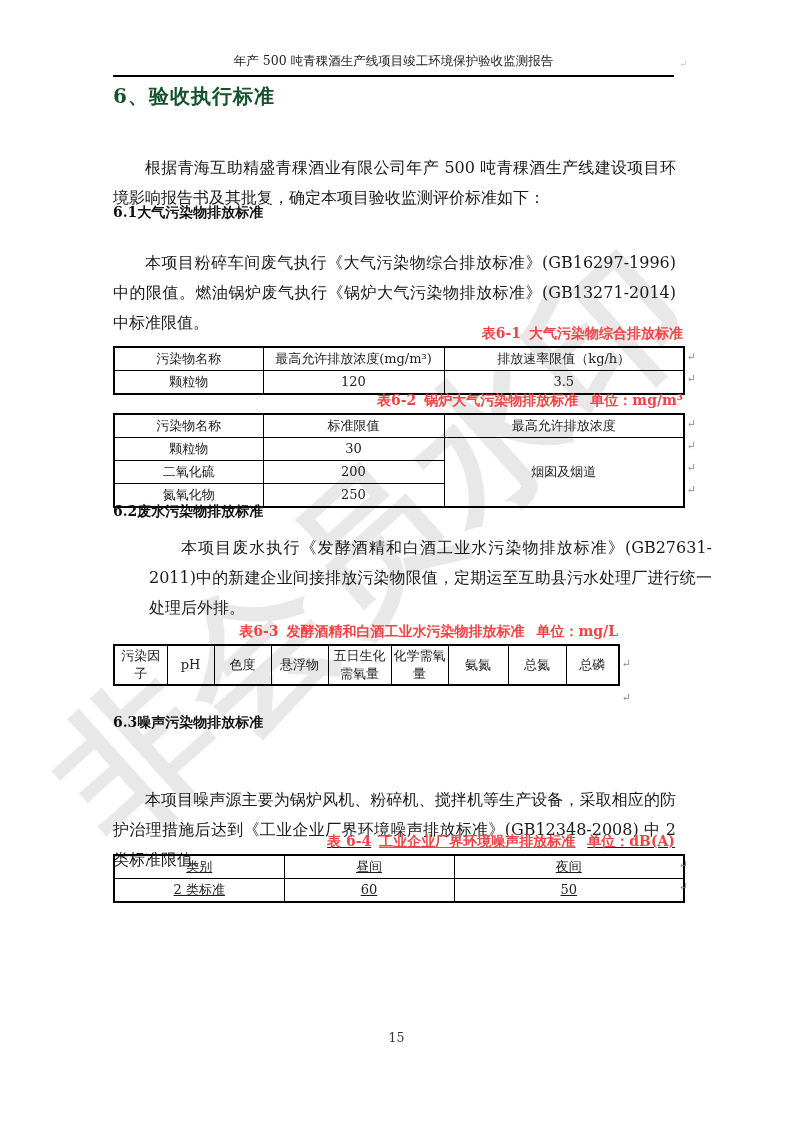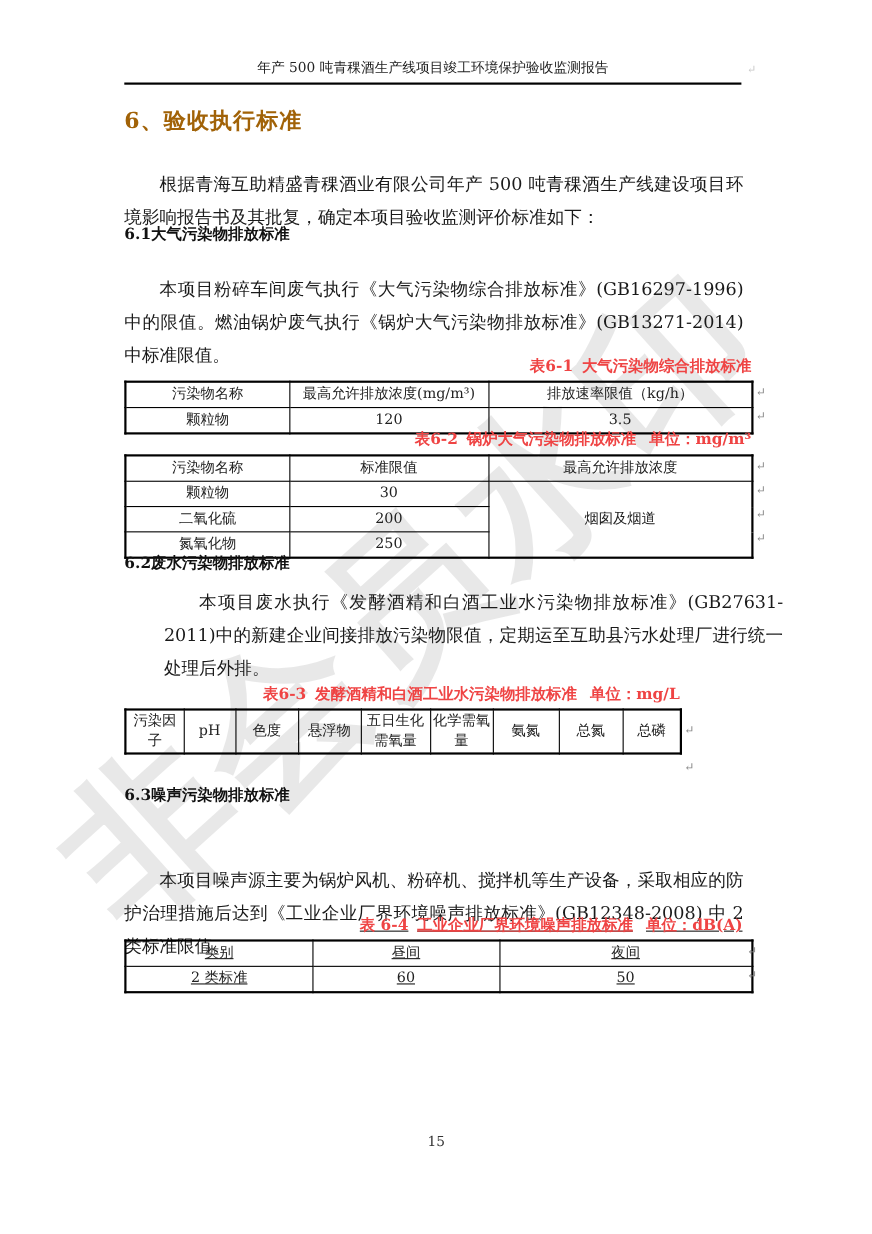--- a/index.html
+++ b/index.html
@@ -18,22 +18,22 @@
   .content-layer{position:absolute;top:0;left:0;width:100%;height:100%;z-index:1;}
   
   .doc-header{
     position:absolute;top:53px;left:113px;width:561px;
     text-align:center;font-size:12.5px;color:#222;
     padding-bottom:5px;border-bottom:2px solid #000;
   }
   .header-mark{position:absolute;top:58px;left:679px;font-size:10px;color:#c9c9c9;}
   
   .h1{
-    position:absolute;top:96px;left:113px;width:562px;
-    font-size:20px;font-weight:bold;color:#a16207;letter-spacing:1px;
+    position:absolute;top:83px;left:113px;width:562px;
+    font-size:20px;font-weight:bold;color:#14532d;letter-spacing:1px;
   }
   .h2{
     position:absolute;left:113px;width:562px;
     font-size:14px;font-weight:bold;color:#111;
   }
   .h2-61{top:204px;} .h2-62{top:503px;} .h2-63{top:714px;}
   
   .para{
     position:absolute;left:113px;width:563px;
     font-size:16px;line-height:30px;text-indent:2em;

